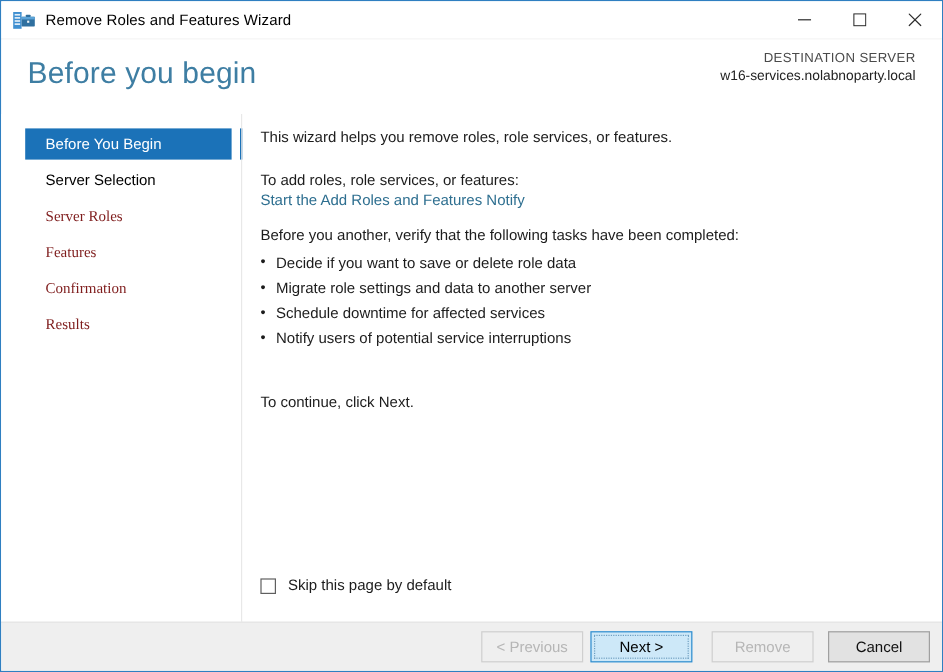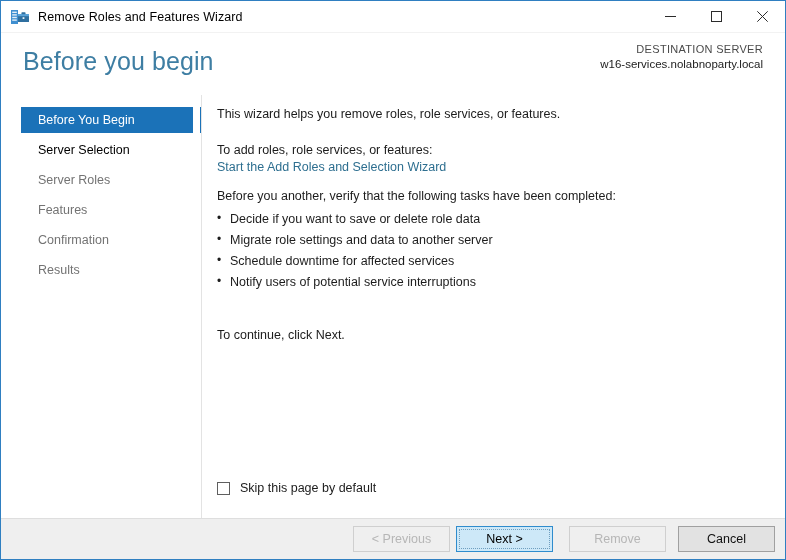--- a/index.html
+++ b/index.html
@@ -156,21 +156,22 @@
     font-size: 12.5px;
     color: #000000;
     white-space: nowrap;
     cursor: default;
   }
   .nav-item.selected {
     background: #1b72b8;
     color: #ffffff;
   }
   .nav-item.disabled {
-    color: #737373;
+    color: #7f1d1d;
+    font-family: Liberation Serif, serif;
   }
 
   #content {
     position: absolute;
     left: 201px;
     top: 0;
     width: 583px;
     height: 423px;
     background: #ffffff;
   }
@@ -260,21 +261,21 @@
     width: 784px;
     height: 40px;
     background: #efefef;
     display: flex;
     align-items: center;
     justify-content: flex-end;
     padding-right: 10px;
     box-sizing: border-box;
   }
   .btn {
-    width: 97px;
+    width: 85px;
     height: 26px;
     box-sizing: border-box;
     font-family: "Liberation Sans", sans-serif;
     font-size: 12.5px;
     text-align: center;
     line-height: 24px;
     margin-left: 6px;
     padding: 0;
     cursor: default;
     background: #efefef;
@@ -373,21 +374,21 @@
         <span>Results</span>
       </div>
     </div>
     <div id="sidebar-divider"></div>
 
     <div id="content">
 
       <div class="c-para" id="c-intro">This wizard helps you remove roles, role services, or features.</div>
 
       <div class="c-para" id="c-addq">To add roles, role services, or features:</div>
-      <a class="c-para" id="c-link" href="#">Start the Add Roles and Selection Wizard</a>
+      <a class="c-para" id="c-link" href="#">Start the Add Roles and Features Notify</a>
 
       <div class="c-para" id="c-verify">Before you another, verify that the following tasks have been completed:</div>
 
       <ul id="bullets">
         <li>Decide if you want to save or delete role data</li>
         <li>Migrate role settings and data to another server</li>
         <li>Schedule downtime for affected services</li>
         <li>Notify users of potential service interruptions</li>
       </ul>
 

